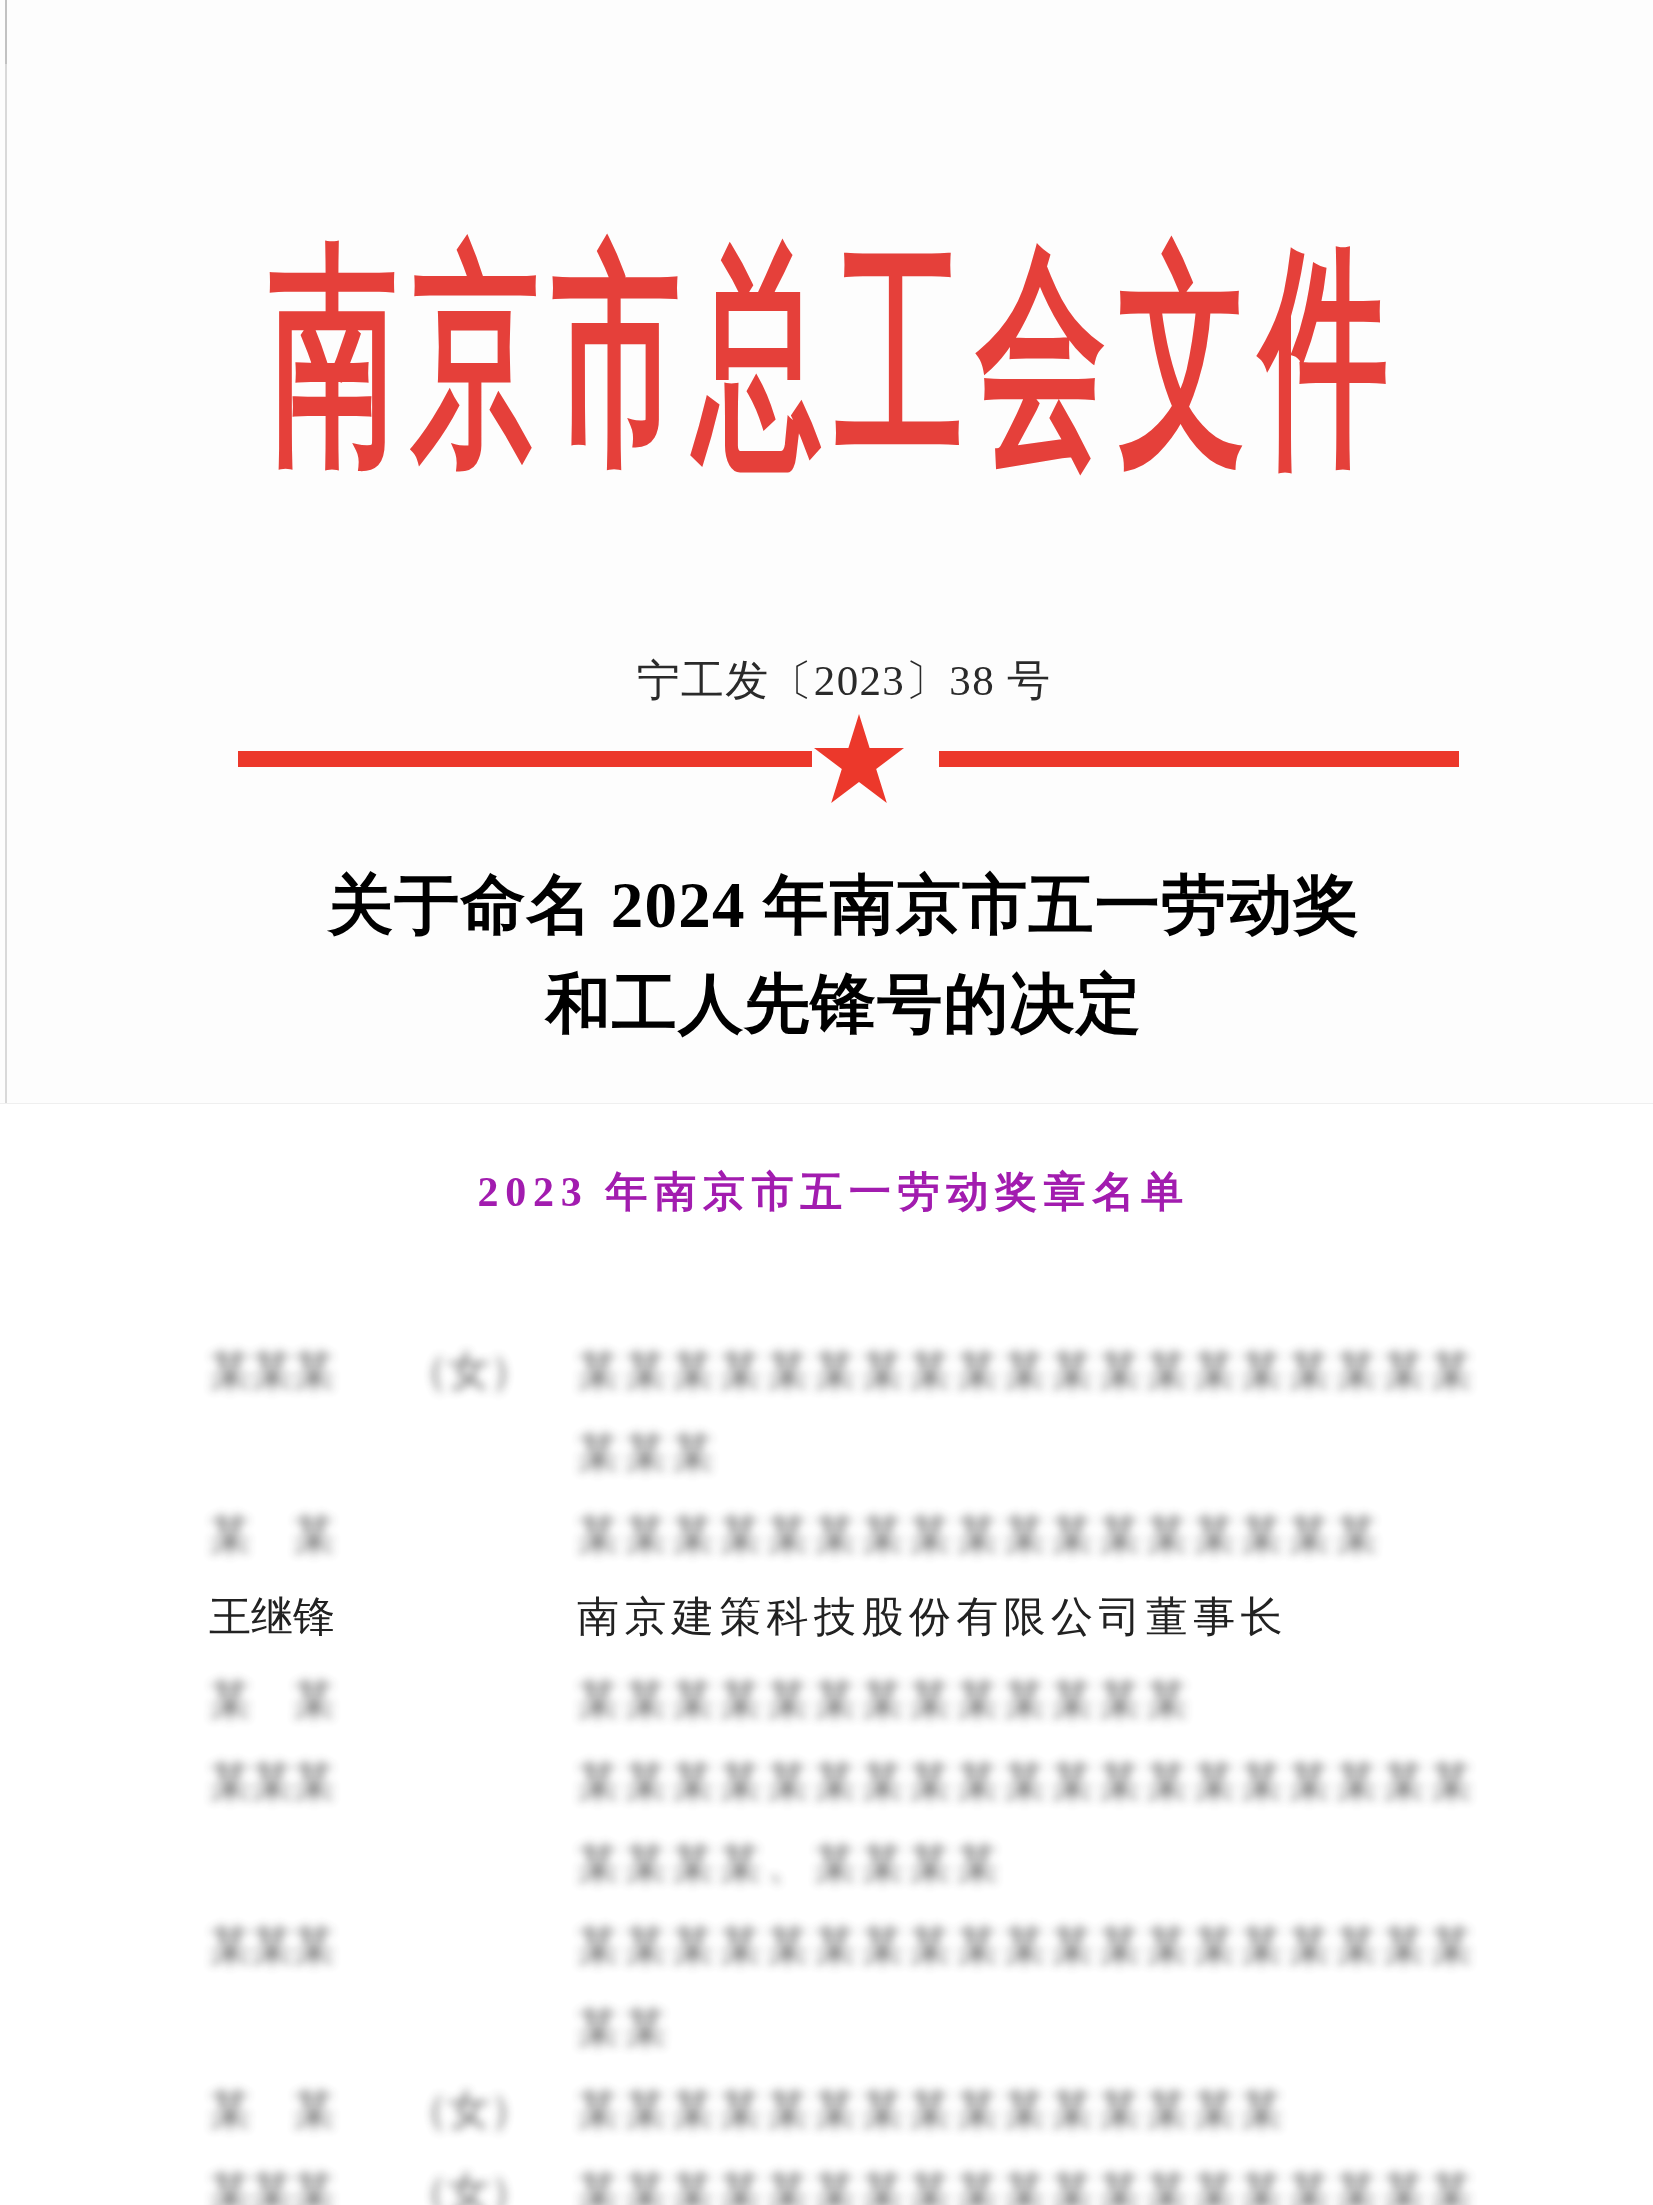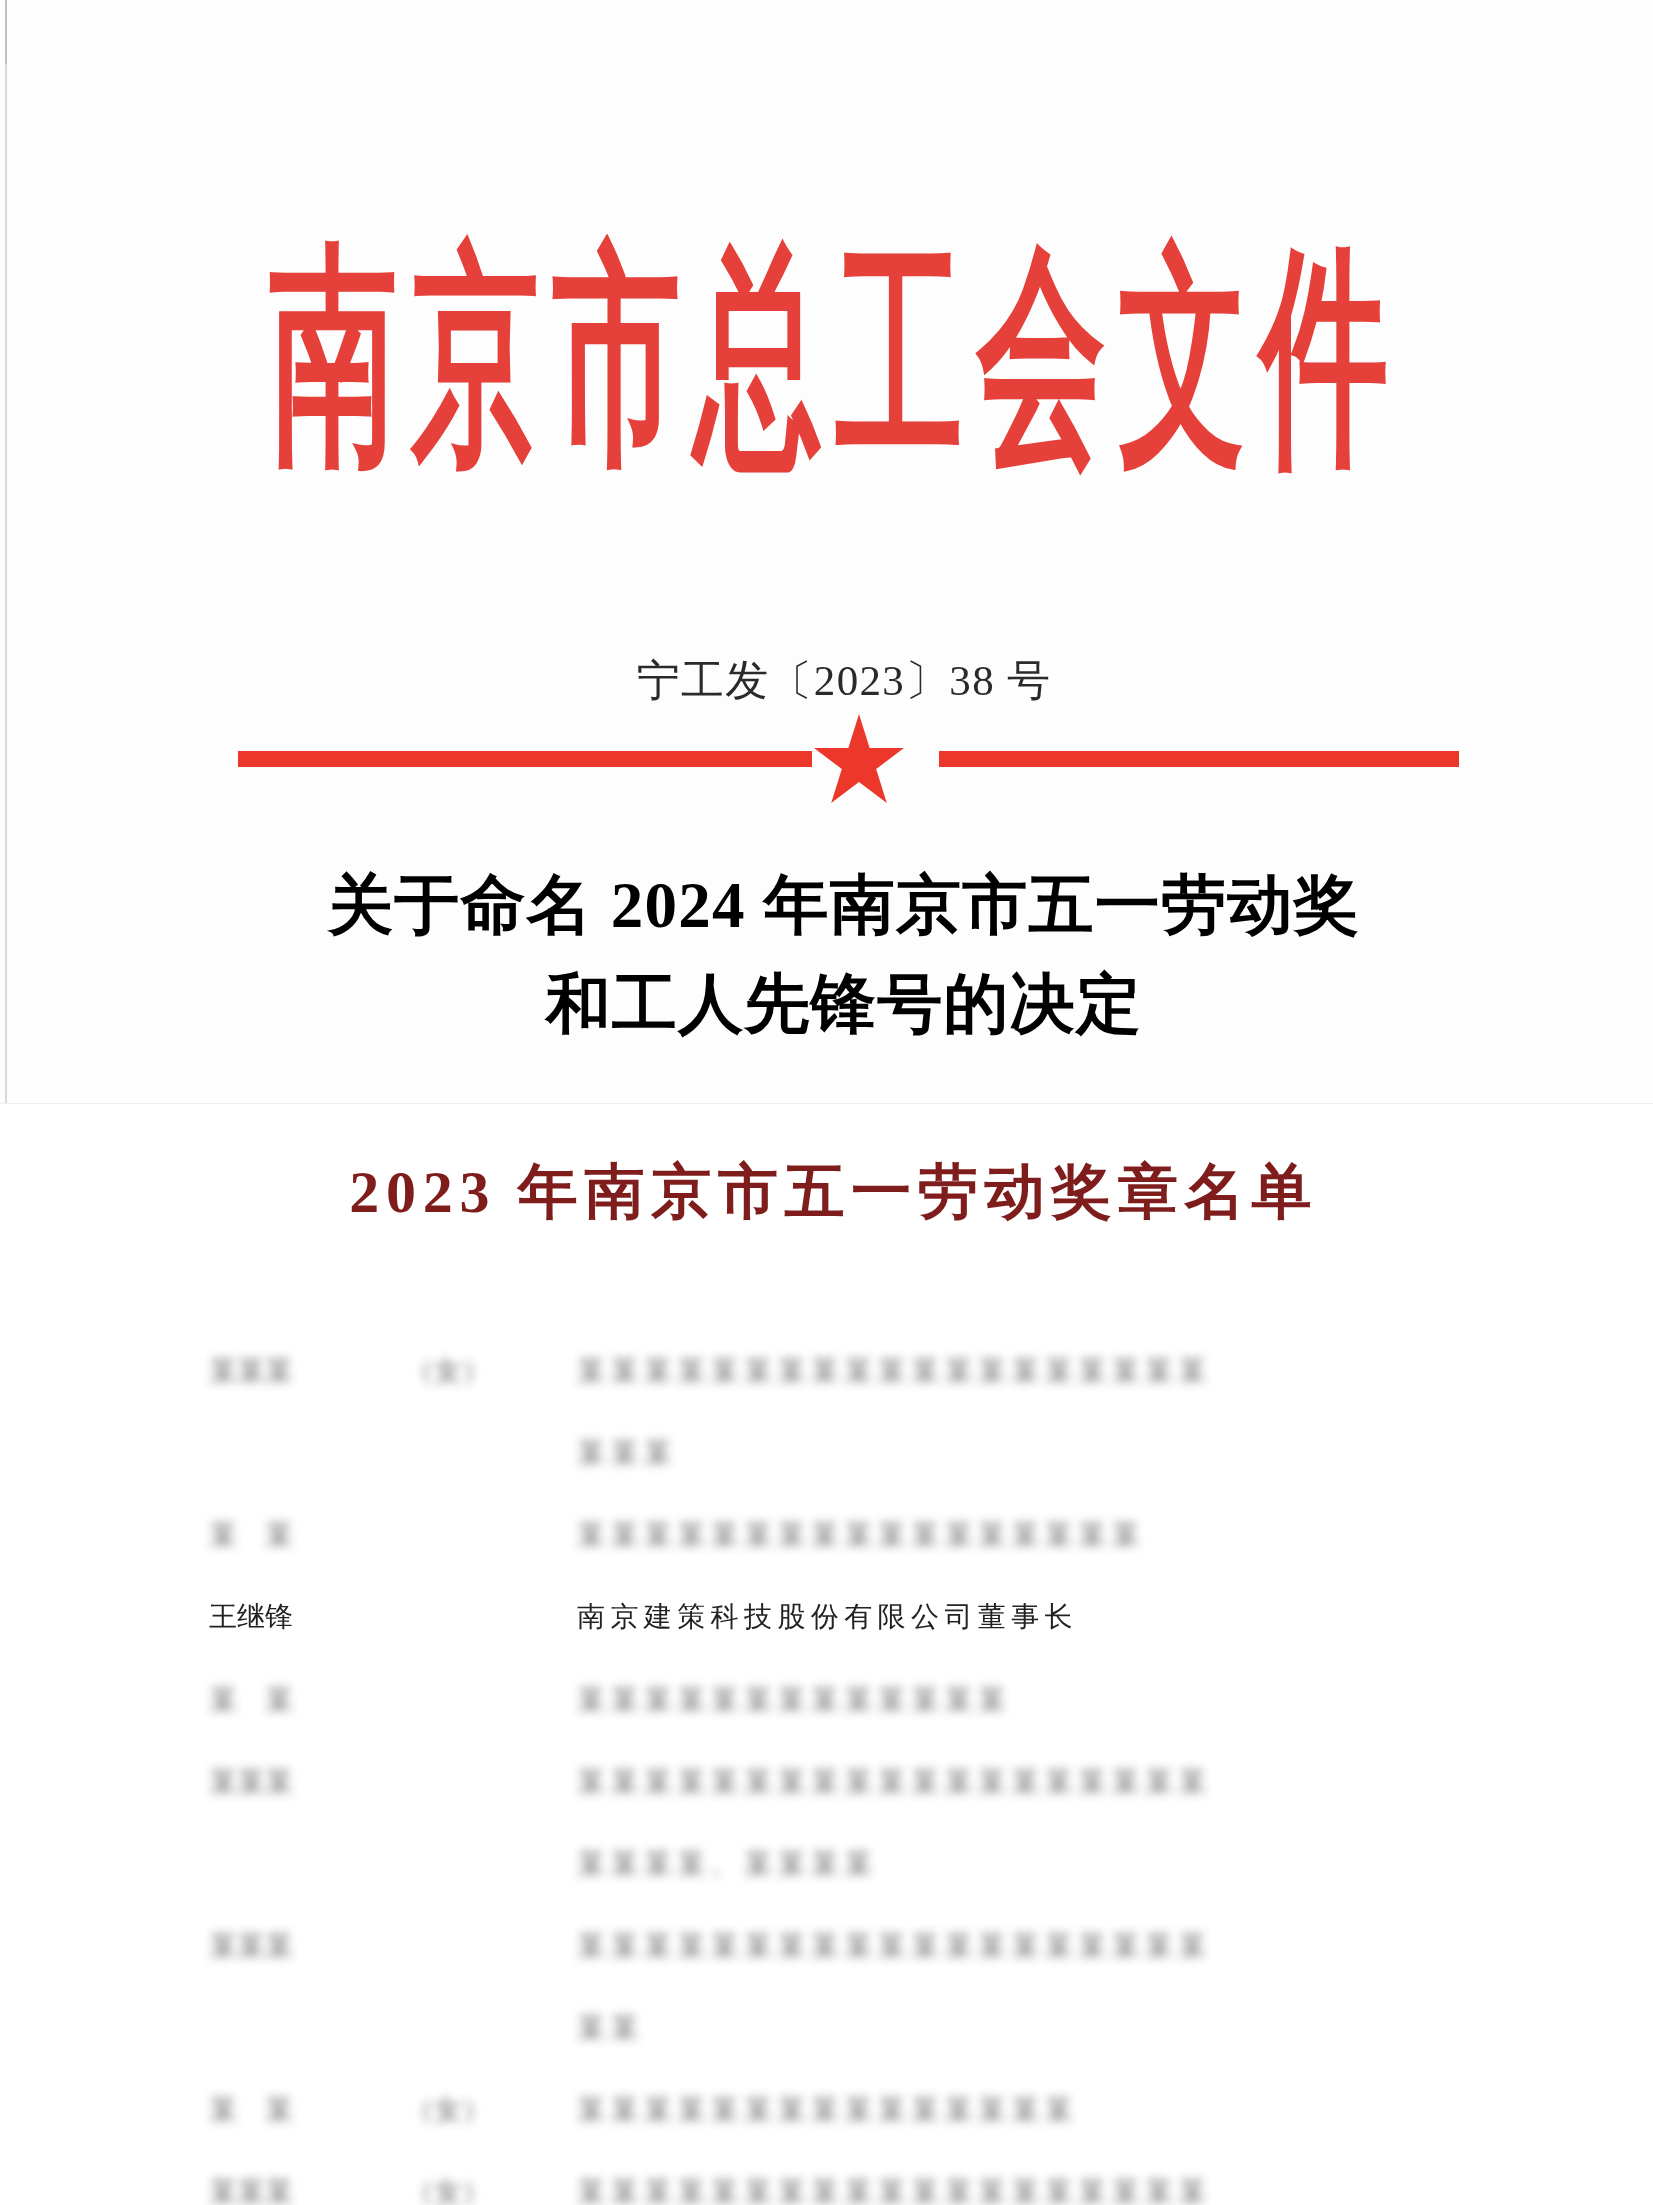--- a/index.html
+++ b/index.html
@@ -34,26 +34,26 @@
   }
   
   .doc-title{
     position:absolute;left:34px;right:0;text-align:center;color:#000;
     font-size:65px;line-height:75px;font-weight:700;white-space:nowrap;letter-spacing:1.3px;
   }
   .doc-title.line1{top:868px;}
   .doc-title.line2{top:967px;}
   
   .section-heading{
-    position:absolute;left:13.5px;right:0;top:1159px;text-align:center;color:#7f1d1d;
-    font-size:60px;line-height:67px;font-weight:700;letter-spacing:6.7px;white-space:nowrap;
+    position:absolute;left:13.5px;right:0;top:1159px;text-align:center;color:#a21caf;
+    font-size:42px;line-height:67px;font-weight:700;letter-spacing:6.7px;white-space:nowrap;
   }
   
   .award-list{position:absolute;left:209px;top:1330px;width:1239px;height:875px;}
-  .list-line{position:absolute;left:0;width:1239px;height:82px;line-height:82px;font-size:28px;color:#222;white-space:nowrap;}
+  .list-line{position:absolute;left:0;width:1239px;height:82px;line-height:82px;font-size:42px;color:#222;white-space:nowrap;}
   .name-cell{position:absolute;left:0;letter-spacing:0;}
   .gender-cell{position:absolute;left:197px;letter-spacing:0;}
   .org-cell{position:absolute;left:323px;letter-spacing:5.4px;margin-left:45px;}
   .blurred{filter:blur(4.7px);color:#3c3c3c;opacity:.8;}
 </style>
 </head>
 <body>
 
 <div class="page">
 

